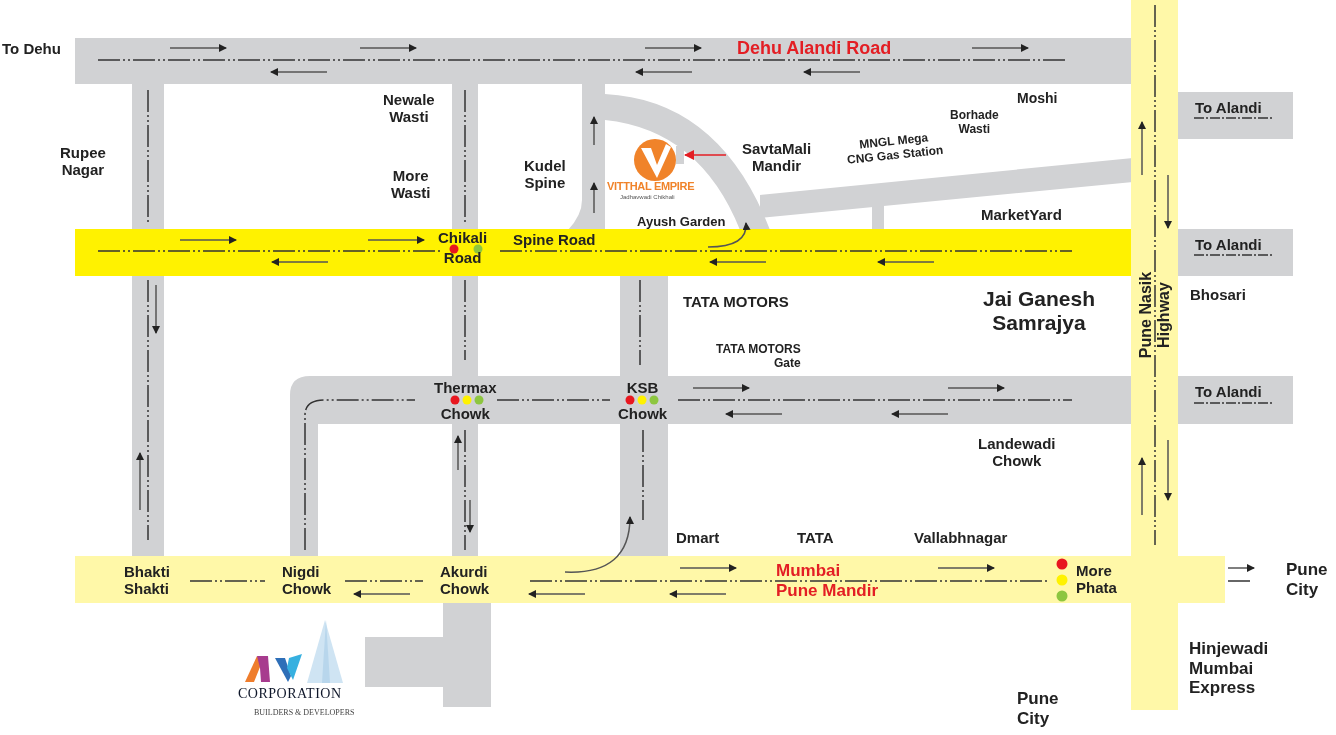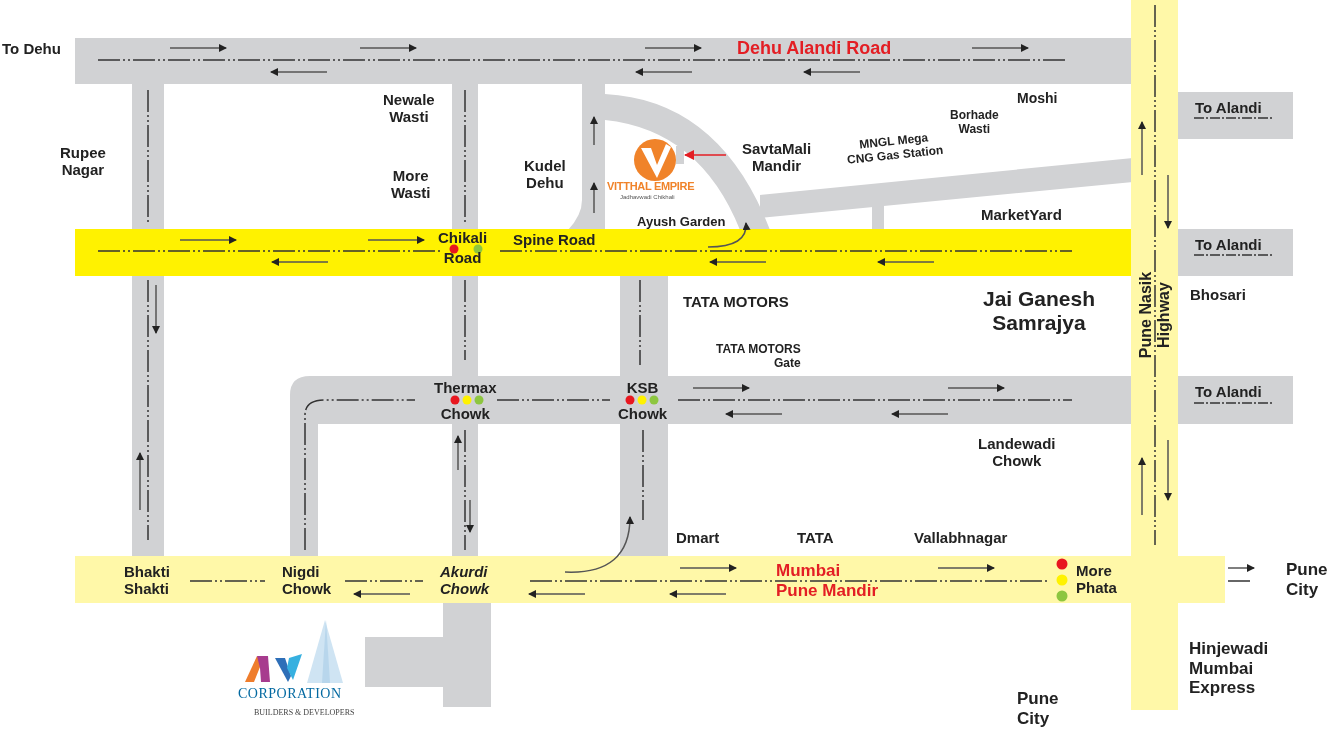--- a/index.html
+++ b/index.html
@@ -176,21 +176,21 @@
 <div class="lbl" style="left:391px;top:167px;font-size:15px;">
   <div>More</div>
     <div>Wasti</div>
 </div>
 <div class="lbl" style="left:60px;top:144px;font-size:15px;">
   <div>Rupee</div>
     <div>Nagar</div>
 </div>
 <div class="lbl" style="left:524px;top:157px;font-size:15px;">
   <div>Kudel</div>
-    <div>Dehu</div>
+    <div>Spine</div>
 </div>
 <div class="lbl" style="left:742px;top:140px;font-size:15px;">
   <div>SavtaMali</div>
     <div>Mandir</div>
 </div>
 <div class="lbl" style="left:1017px;top:90px;font-size:14px;">Moshi</div>
 <div class="lbl" style="left:950px;top:109px;font-size:12px;">
   <div>Borhade</div>
     <div>Wasti</div>
 </div>
@@ -236,21 +236,21 @@
 <div class="lbl" style="left:914px;top:529px;font-size:15px;">Vallabhnagar</div>
 
 <div class="lbl left" style="left:124px;top:563px;font-size:15px;">
   <div>Bhakti</div>
     <div>Shakti</div>
 </div>
 <div class="lbl left" style="left:282px;top:563px;font-size:15px;">
   <div>Nigdi</div>
     <div>Chowk</div>
 </div>
-<div class="lbl left" style="left:440px;top:563px;font-size:15px;font-style:italic;">
+<div class="lbl left" style="left:440px;top:563px;font-size:15px;">
   <div>Akurdi</div>
     <div>Chowk</div>
 </div>
 <div class="lbl red left" style="left:776px;top:561px;font-size:17px;">
   <div>Mumbai</div>
     <div>Pune Mandir</div>
 </div>
 <div class="lbl left" style="left:1076px;top:562px;font-size:15px;">
   <div>More</div>
     <div>Phata</div>
@@ -274,14 +274,14 @@
 <div class="lbl" style="left:1195px;top:383px;font-size:15px;">To Alandi</div>
 
 <div class="lbl" style="left:1155px;top:315px;font-size:16px;transform:translate(-50%,-50%) rotate(-90deg);">
   <div>Pune Nasik</div>
     <div>Highway</div>
 </div>
 
 <div class="lbl" style="left:607px;top:180px;font-size:11px;color:#f0832a;letter-spacing:-0.3px;">VITTHAL EMPIRE</div>
 <div class="lbl" style="left:620px;top:194px;font-size:6px;color:#555;font-weight:normal;">Jadhavwadi Chikhali</div>
 
-<div class="lbl" style="left:238px;top:686px;font-size:14px;color:#0369a1;font-weight:normal;font-family:'Liberation Serif',serif;letter-spacing:0.5px;">CORPORATION</div>
+<div class="lbl" style="left:238px;top:686px;font-size:14px;color:#0f172a;font-weight:normal;font-family:'Liberation Serif',serif;letter-spacing:0.5px;">CORPORATION</div>
 <div class="lbl" style="left:221px;top:708px;font-size:8px;color:#444;font-weight:normal;font-family:'Liberation Serif',serif;padding-left:33px;">BUILDERS &amp; DEVELOPERS</div>
 
 </body></html>

